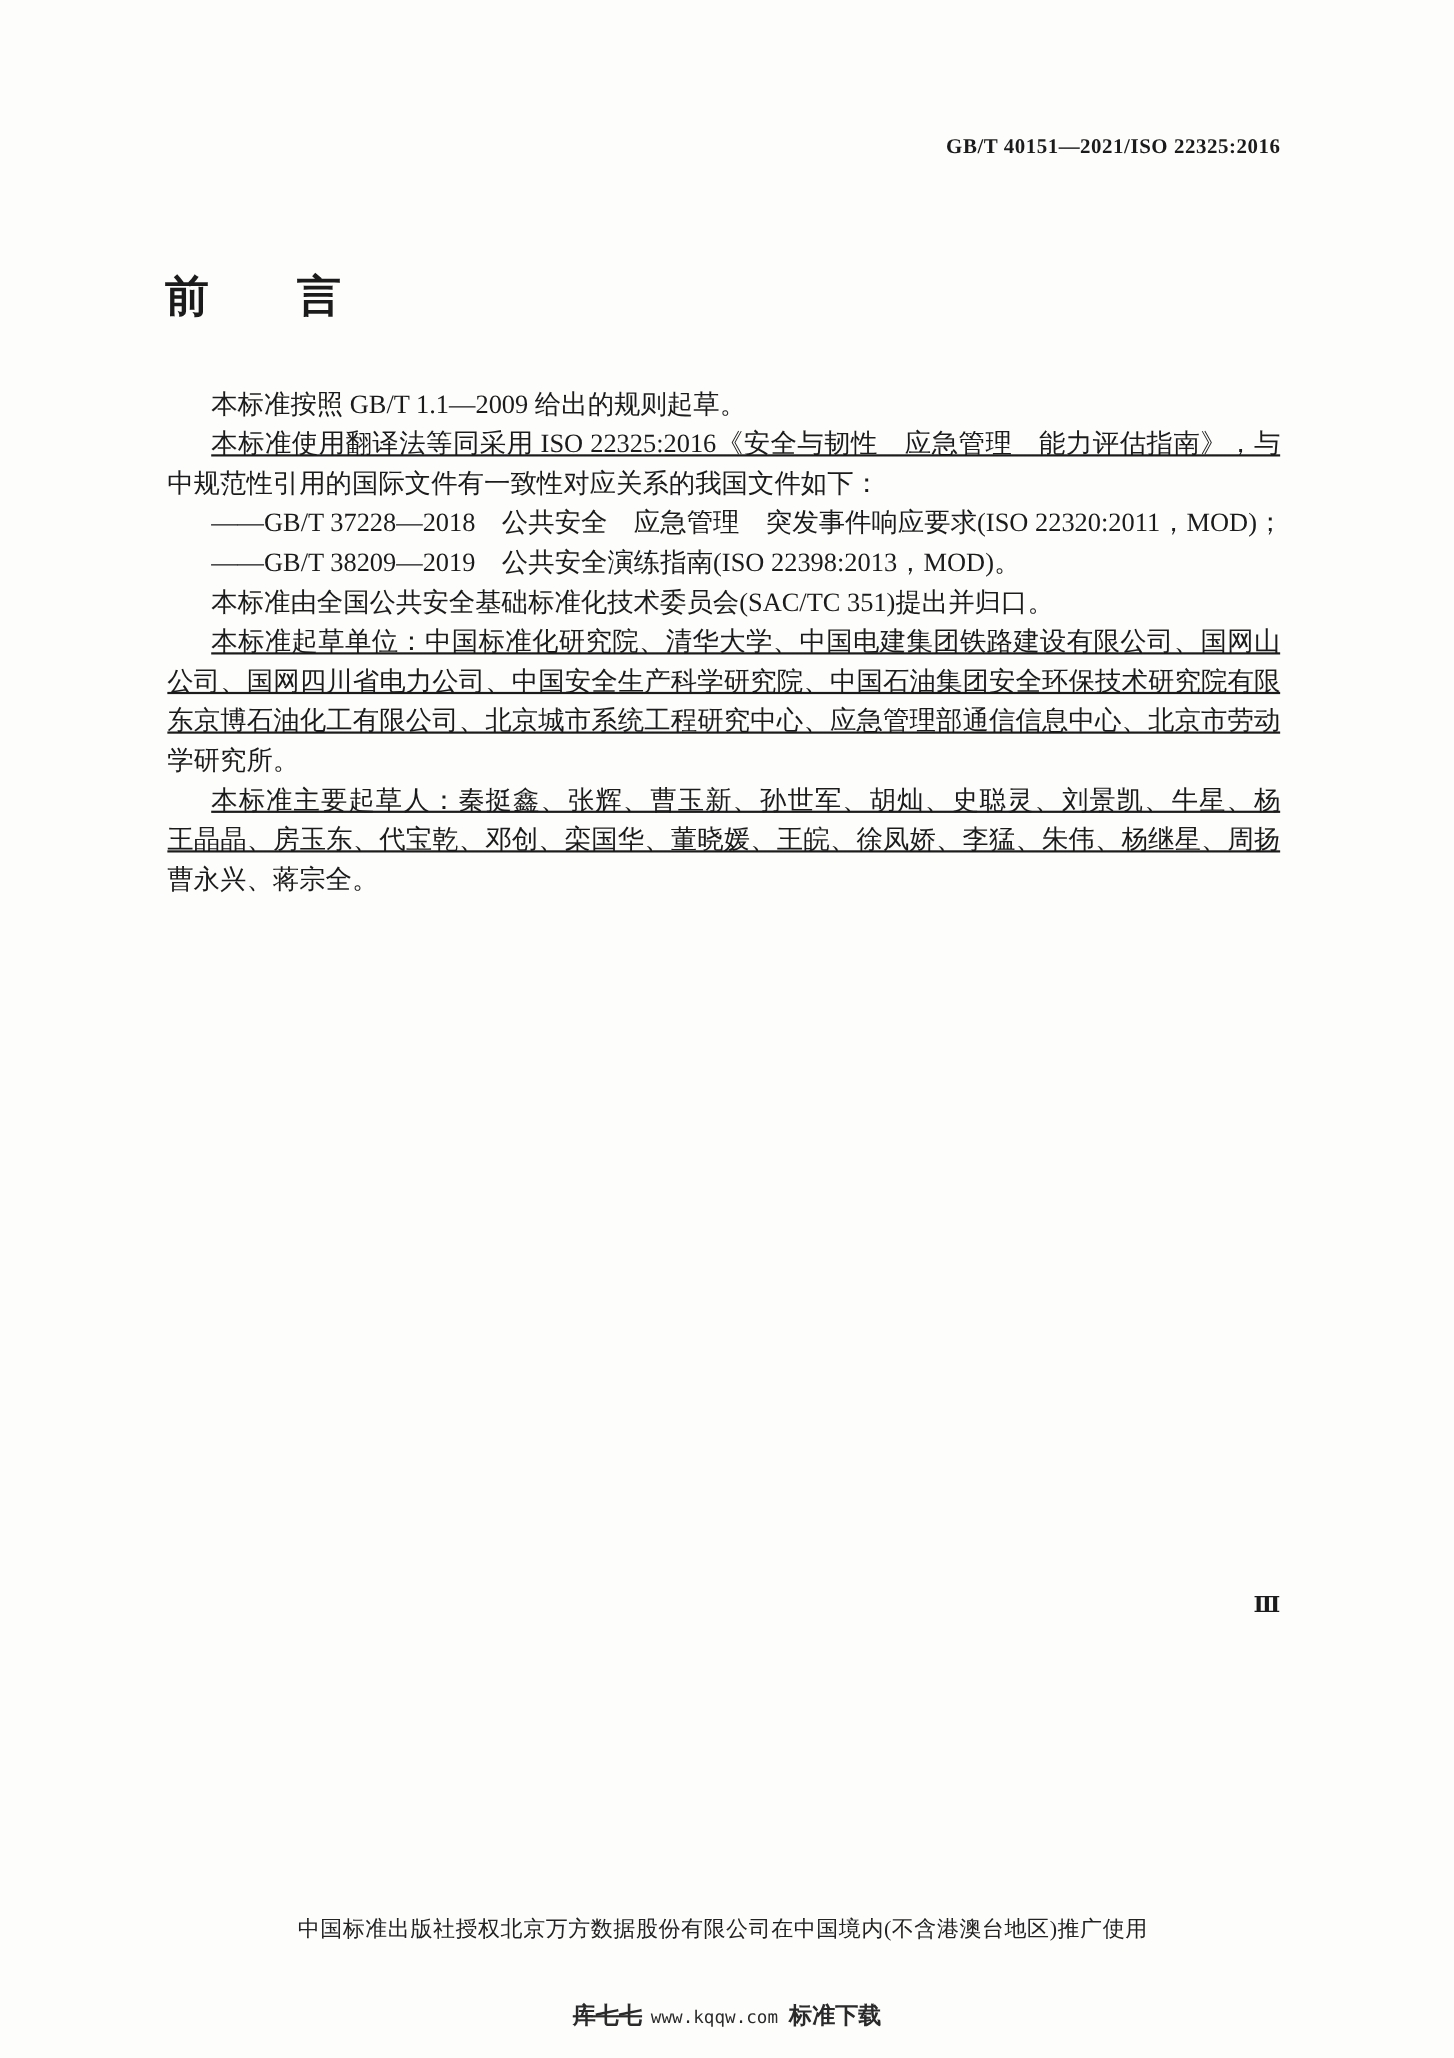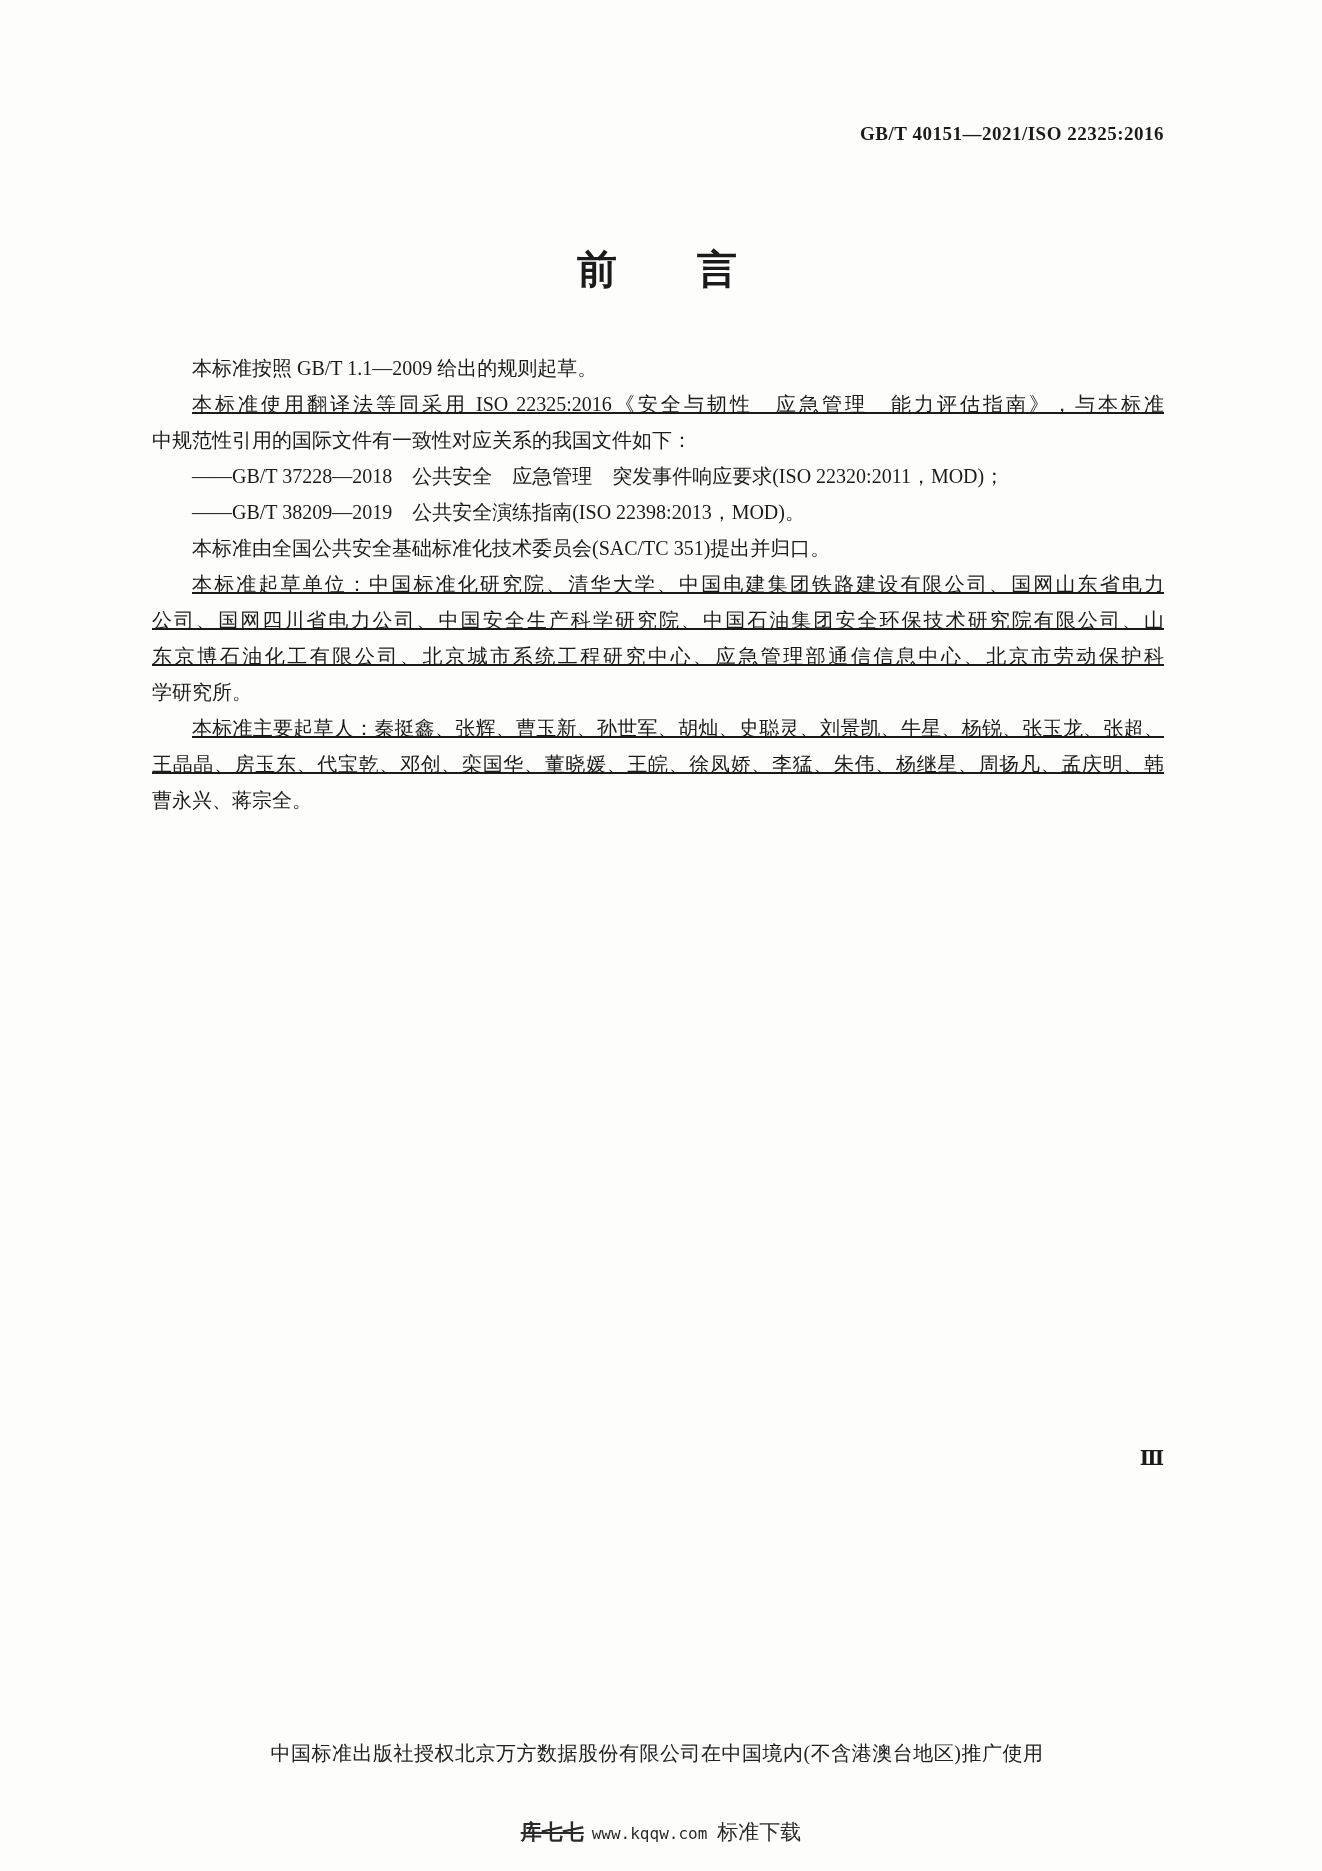--- a/index.html
+++ b/index.html
@@ -28,32 +28,32 @@
     letter-spacing: 0.5px;
     font-family: "Liberation Serif", "DejaVu Serif", serif;
     white-space: nowrap;
   }
   .title {
     position: absolute;
     top: 242px;
     left: 150px;
     width: 1014px;
     margin: 0;
-    text-align: center;
+    text-align: left;
     font-size: 40px;
     font-weight: bold;
     font-family: "Liberation Sans", "DejaVu Sans", sans-serif;
     white-space: pre;
   }
   .body-text {
     position: absolute;
     top: 350px;
     left: 152px;
     width: 1012px;
-    font-size: 20px;
+    font-size: 24px;
     line-height: 36px;
     white-space: nowrap;
   }
   .body-text .line {
     height: 36px;
   }
   .body-text .line.indent {
     text-indent: 40px;
   }
   .body-text .line.full {
@@ -100,21 +100,21 @@
     text-decoration: line-through;
     margin-right: 8px;
   }
   .wm-url {
     font-family: "DejaVu Sans Mono", "Liberation Mono", monospace;
     font-size: 16px;
     margin-right: 10px;
   }
   .wm-suffix {
     font-family: "Liberation Sans", "DejaVu Sans", sans-serif;
-    font-weight: normal;
+    font-weight: bold;
     text-align: center;
   }
 </style>
 </head>
 <body>
 
 <div class="page">
 
   <div class="header">GB/T 40151—2021/ISO 22325:2016</div>
 

